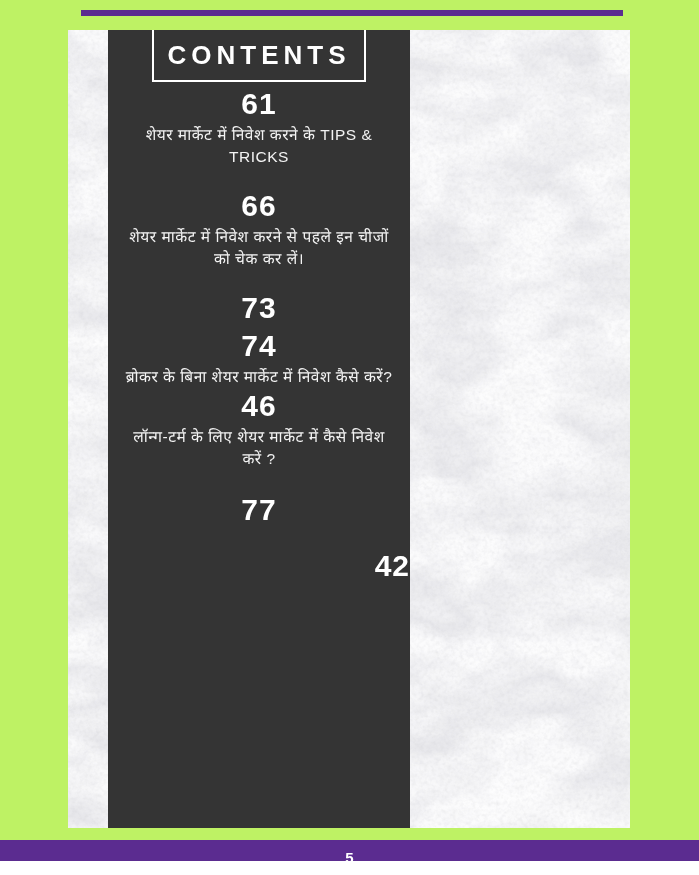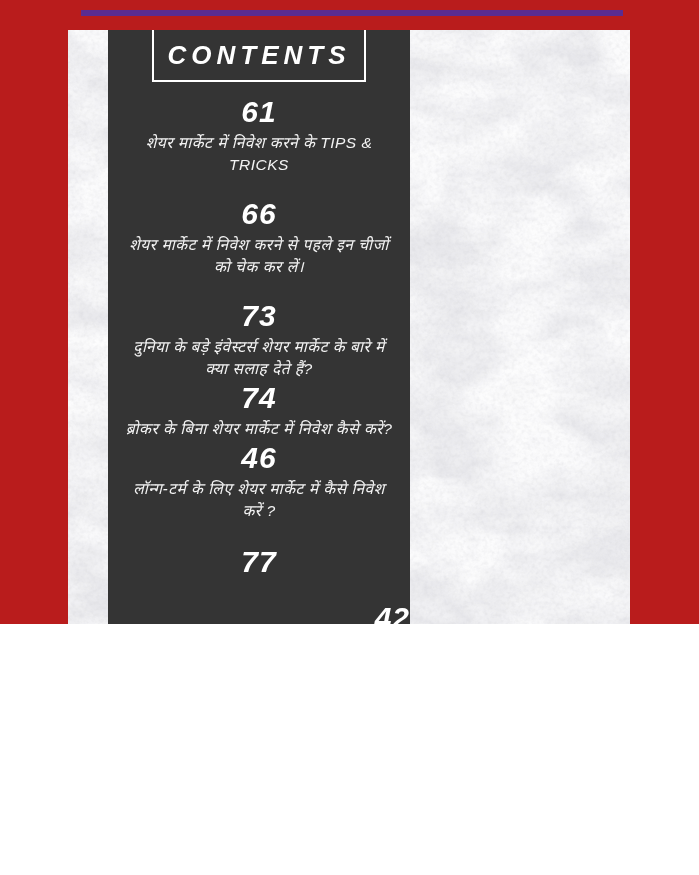--- a/index.html
+++ b/index.html
@@ -4,24 +4,23 @@
 <style>
   html, body {
     margin: 0;
     padding: 0;
     background: #ffffff;
     font-family: "Liberation Sans", "DejaVu Sans", sans-serif;
   }
   .page {
     position: relative;
     width: 699px;
-    height: 624px;
-    background: #b91c1c;
+    height: 861px;
+    background: #bef264;
     overflow: hidden;
-    font-style: italic;
   }
 
   
   .top-bar {
     position: absolute;
     left: 81px;
     top: 10px;
     width: 542px;
     height: 6px;
     background: #5b2c90;
@@ -69,21 +68,21 @@
   .contents-title {
     color: #ffffff;
     font-size: 26px;
     font-weight: 700;
     letter-spacing: 5px;
     padding-top: 4px;
     white-space: nowrap;
   }
 
   .toc-list {
-    padding-top: 12px;
+    padding-top: 4px;
   }
   .toc-entry {
     margin-bottom: 20px;
     text-align: center;
   }
   .toc-entry:nth-child(3),
   .toc-entry:nth-child(4) { margin-bottom: 0; }
   .toc-entry:nth-child(5) { margin-bottom: 22px; text-align: center; }
   .toc-entry:nth-child(7) { margin-bottom: 28px; text-align: right; }
 
@@ -168,21 +167,20 @@
   </div>
 
   <div class="toc-entry">
     <div class="entry-num">66</div>
     <div class="entry-title">शेयर मार्केट में निवेश करने से पहले इन चीजों को चेक कर लें।</div>
   </div>
 
 
   <div class="toc-entry">
     <div class="entry-num">73</div>
-    <div class="entry-title">दुनिया के बड़े इंवेस्टर्स शेयर मार्केट के बारे में क्या सलाह देते हैं?</div>
   </div>
 
   <div class="toc-entry">
     <div class="entry-num">74</div>
     <div class="entry-title">ब्रोकर के बिना शेयर मार्केट में निवेश कैसे करें?</div>
   </div>
 
   <div class="toc-entry">
     <div class="entry-num">46</div>
     <div class="entry-title">लॉन्ग-टर्म के लिए शेयर मार्केट में कैसे निवेश करें ?</div>

